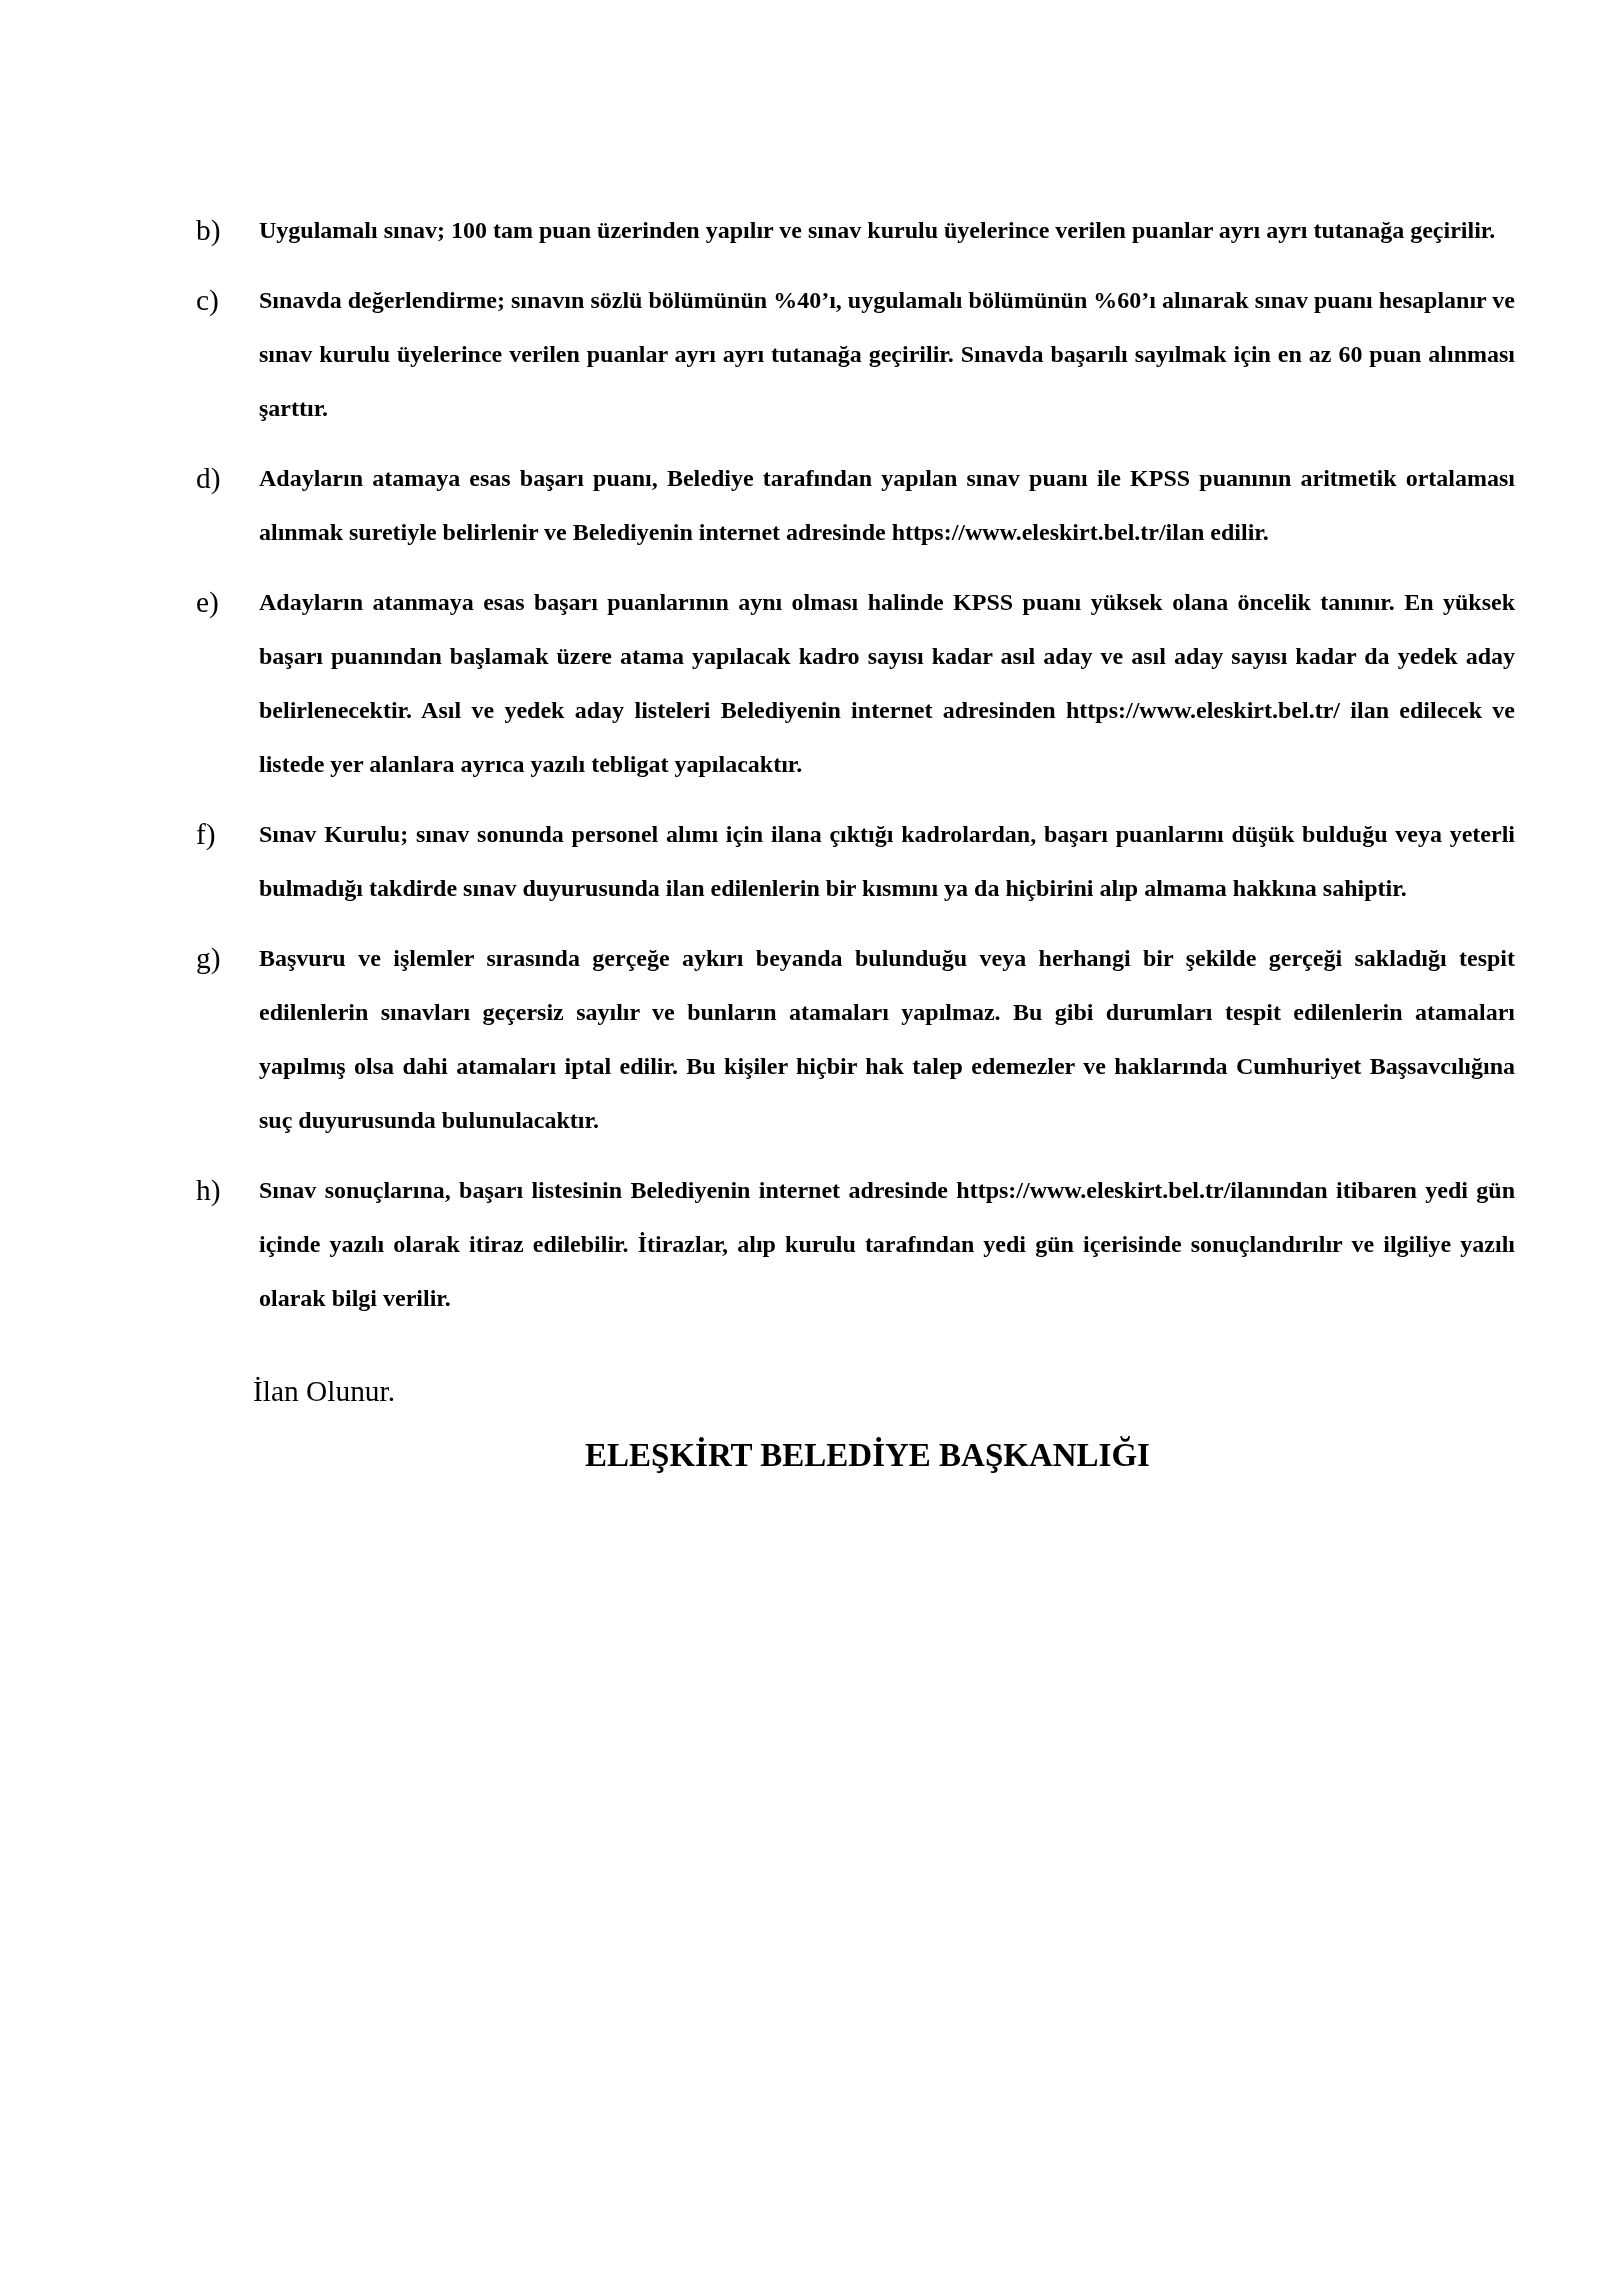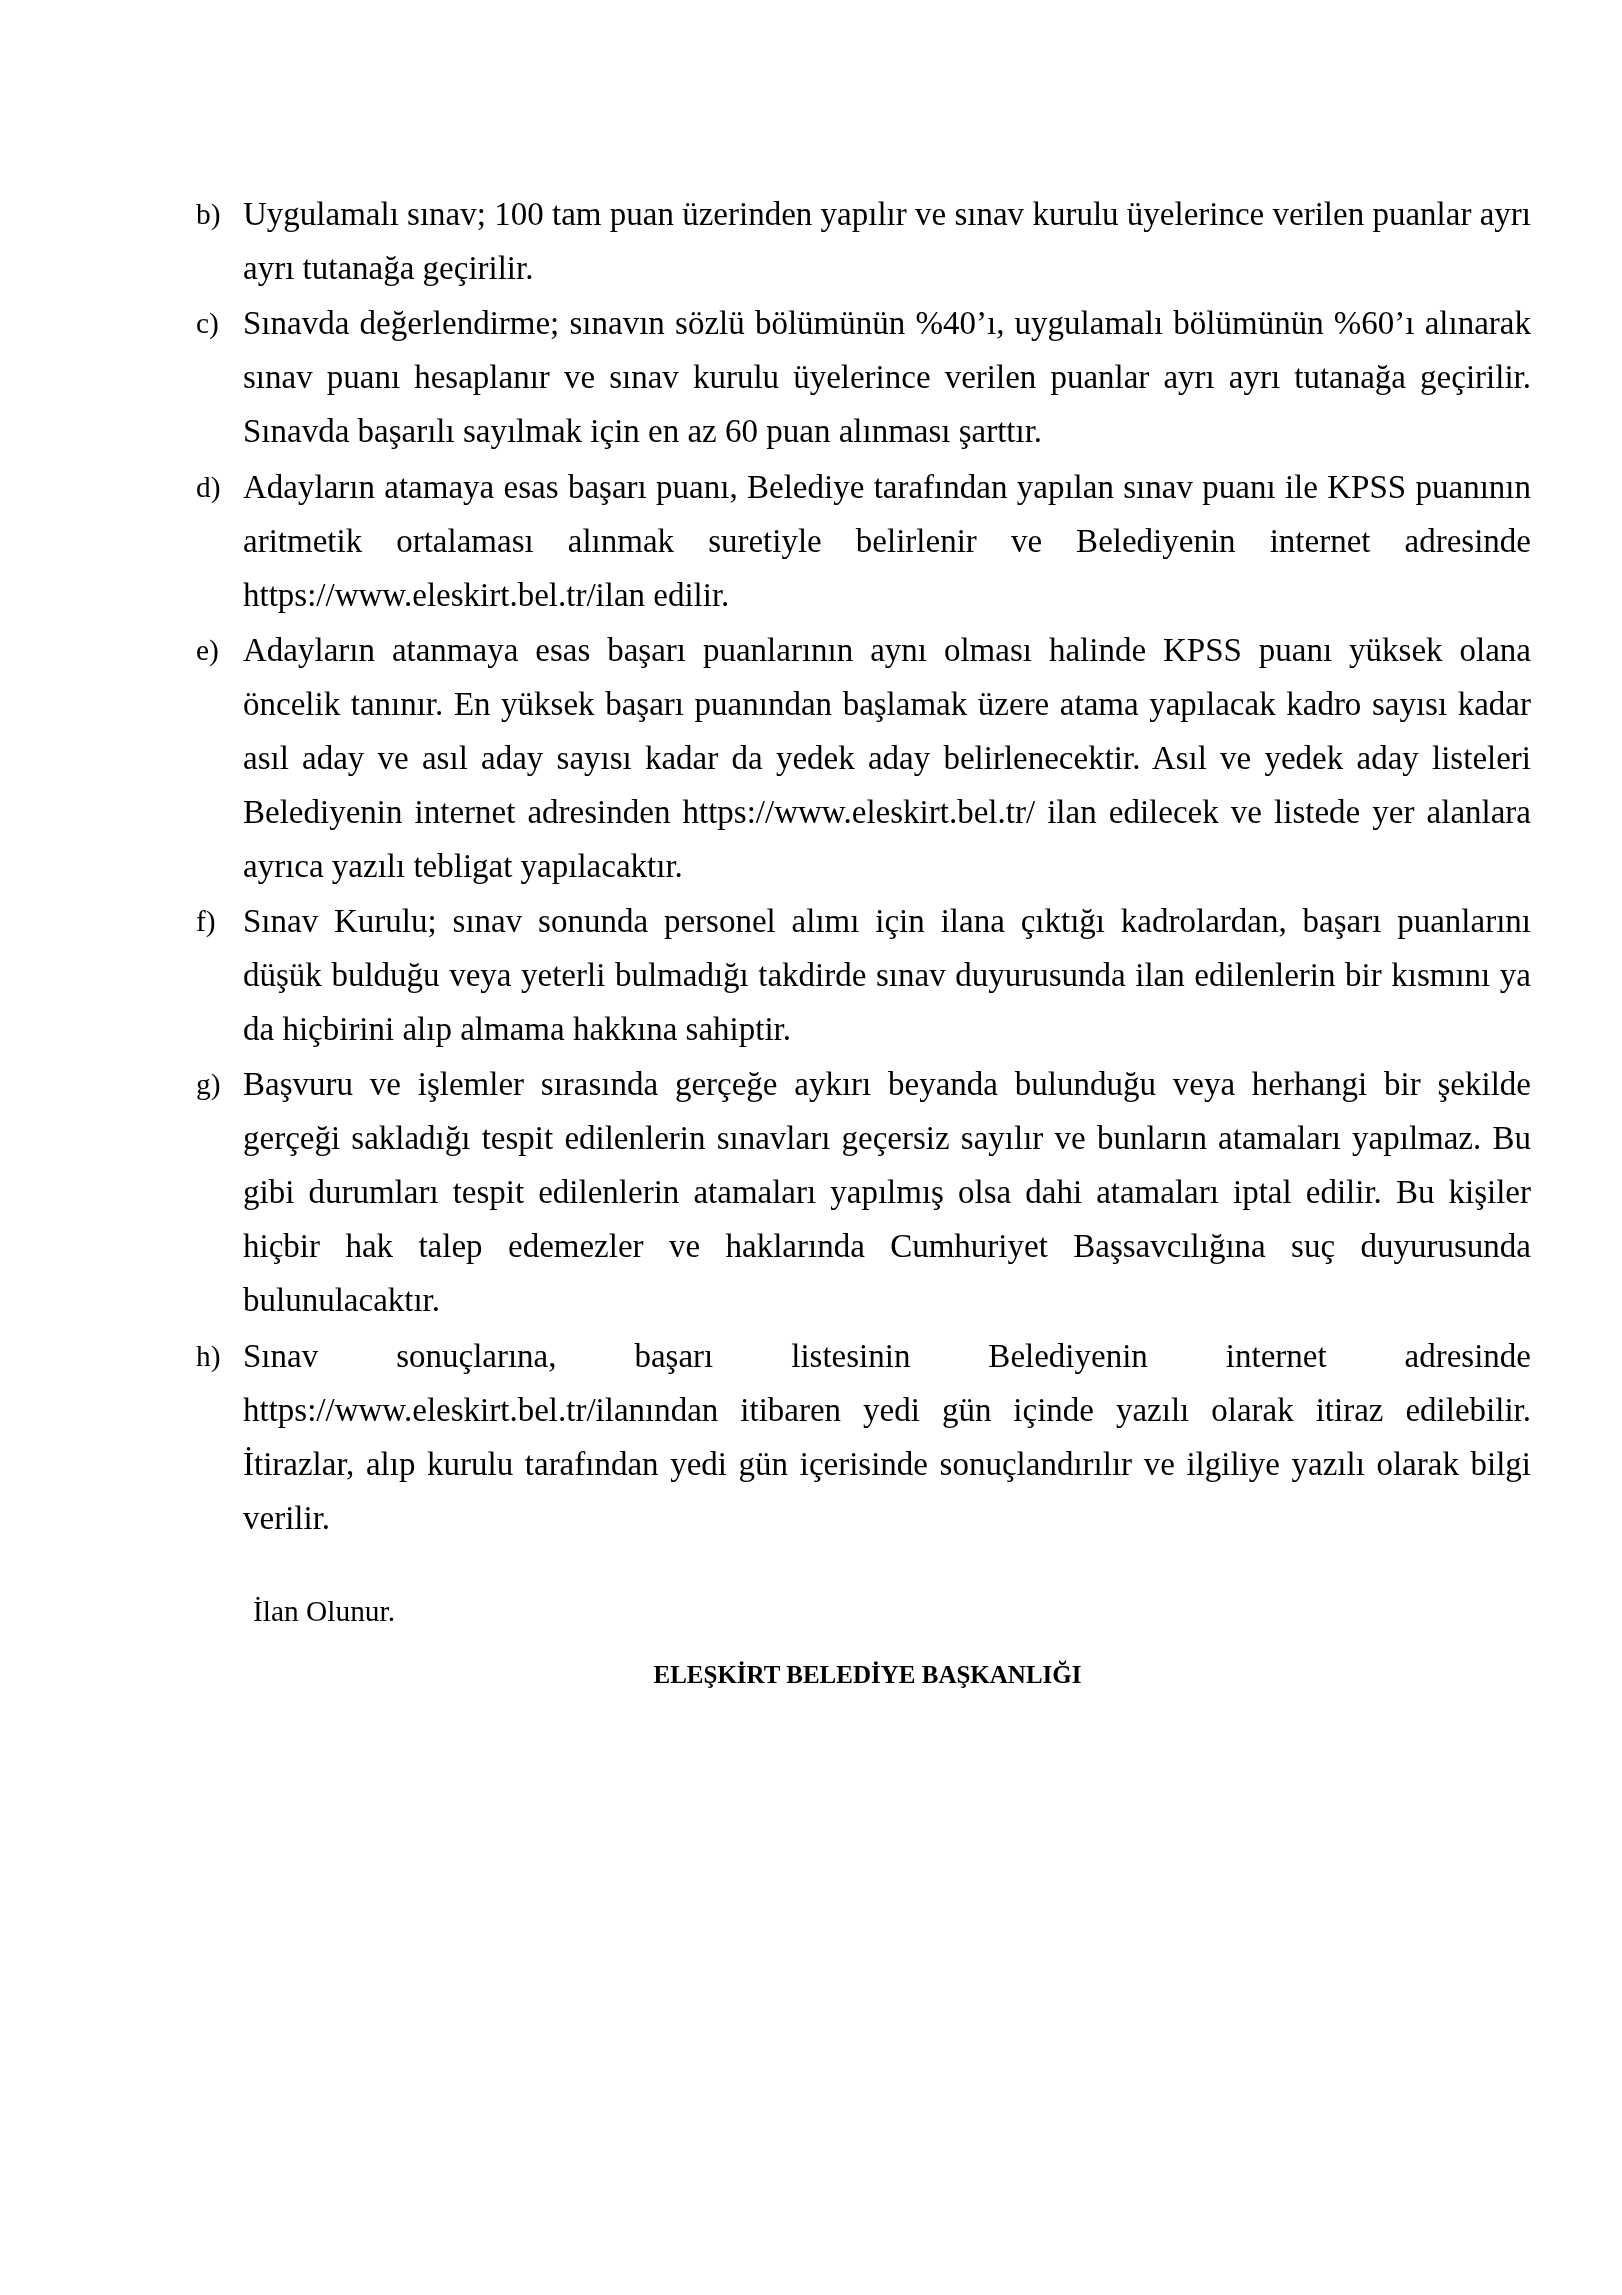--- a/index.html
+++ b/index.html
@@ -44,46 +44,47 @@
     left: 0;
     top: 0;
     width: 39px;
     font-size: 29.4px;
     line-height: 54px;
     text-align: left;
     white-space: nowrap;
   }
 
   .para {
-    margin: 0;
-    font-size: 33px;
+    margin: 16px;
+    font-size: 24px;
     line-height: 54px;
     text-align: justify;
     text-justify: inter-word;
     hyphens: none;
+    font-weight: bold;
     -webkit-hyphens: none;
   }
 
   
   .closing {
     margin-top: 39px;
     padding-left: 47px;
   }
 
   .closing-line {
     font-size: 29.4px;
     line-height: 54px;
     margin: 10px;
     text-align: left;
   }
 
   .signature {
     margin: 0;
     margin-top: 6.5px;
-    font-size: 25px;
+    font-size: 33px;
     line-height: 54px;
     font-weight: bold;
     text-align: center;
     padding-right: 39px;
   }
 </style>
 </head>
 <body>
 
 <div class="page">

